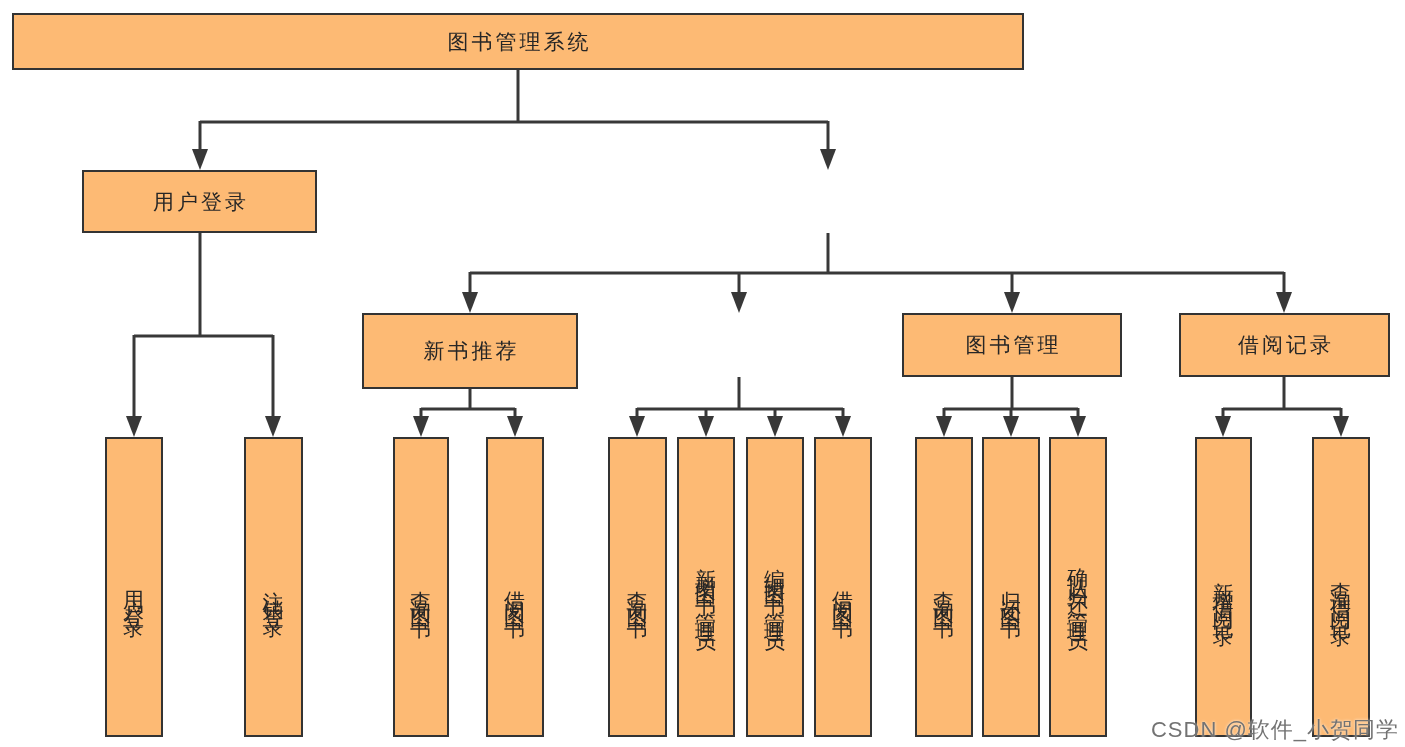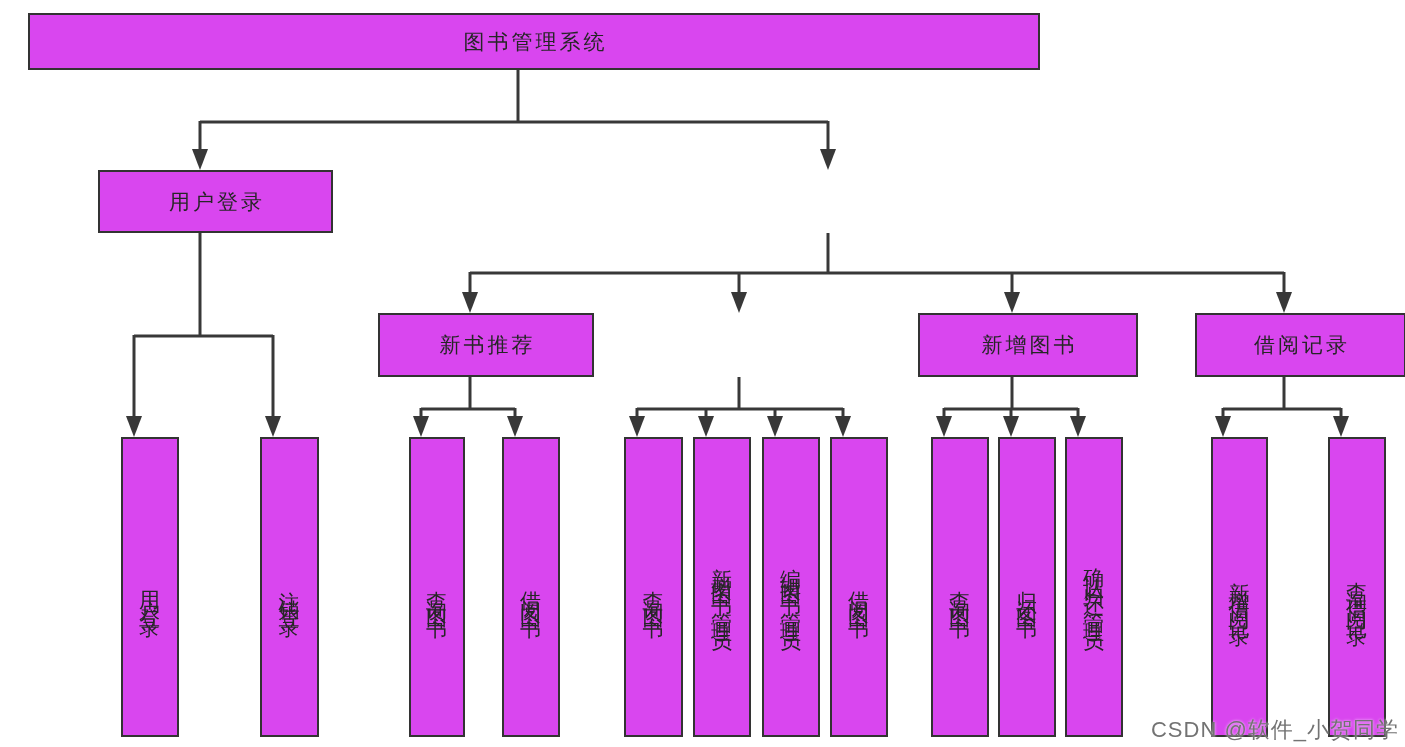--- a/index.html
+++ b/index.html
@@ -14,30 +14,29 @@
   #connectors {
     position: absolute;
     left: 0; top: 0;
     width: 1405px; height: 747px;
     z-index: 0;
   }
   .node {
     position: absolute;
     box-sizing: border-box;
     border: 2.5px solid #333333;
-    background: #d946ef;
+    background: #fdba74;
     display: flex;
     align-items: center;
     justify-content: center;
     color: #262626;
     font-size: 21px;
     letter-spacing: 3px;
     z-index: 1;
     white-space: nowrap;
-    margin-left: 16px;
   }
   .node .hlabel { padding-left: 3px; }
   .vnode .vlabel {
     writing-mode: vertical-rl;
     text-orientation: mixed;
     letter-spacing: 9px;
     line-height: 1;
     padding-top: 9px; 
     white-space: nowrap;
   }
@@ -127,25 +126,25 @@
   </svg>
 
   <div class="node" style="left:12px; top:13px; width:1012px; height:57px;">
     <span class="hlabel">图书管理系统</span>
   </div>
 
   <div class="node" style="left:82px; top:170px; width:235px; height:63px;">
     <span class="hlabel">用户登录</span>
   </div>
 
-  <div class="node" style="left:362px; top:313px; width:216px; height:64px;">
+  <div class="node" style="left:362px; top:313px; width:216px; height:76px;">
     <span class="hlabel">新书推荐</span>
   </div>
   <div class="node" style="left:902px; top:313px; width:220px; height:64px;">
-    <span class="hlabel">新增图书</span>
+    <span class="hlabel">图书管理</span>
   </div>
   <div class="node" style="left:1179px; top:313px; width:211px; height:64px;">
     <span class="hlabel">借阅记录</span>
   </div>
 
   <div class="node vnode" style="left:105px; top:437px; width:58px; height:300px;">
     <span class="vlabel">用户登录</span>
   </div>
   <div class="node vnode" style="left:244px; top:437px; width:59px; height:300px;">
     <span class="vlabel">注销登录</span>

